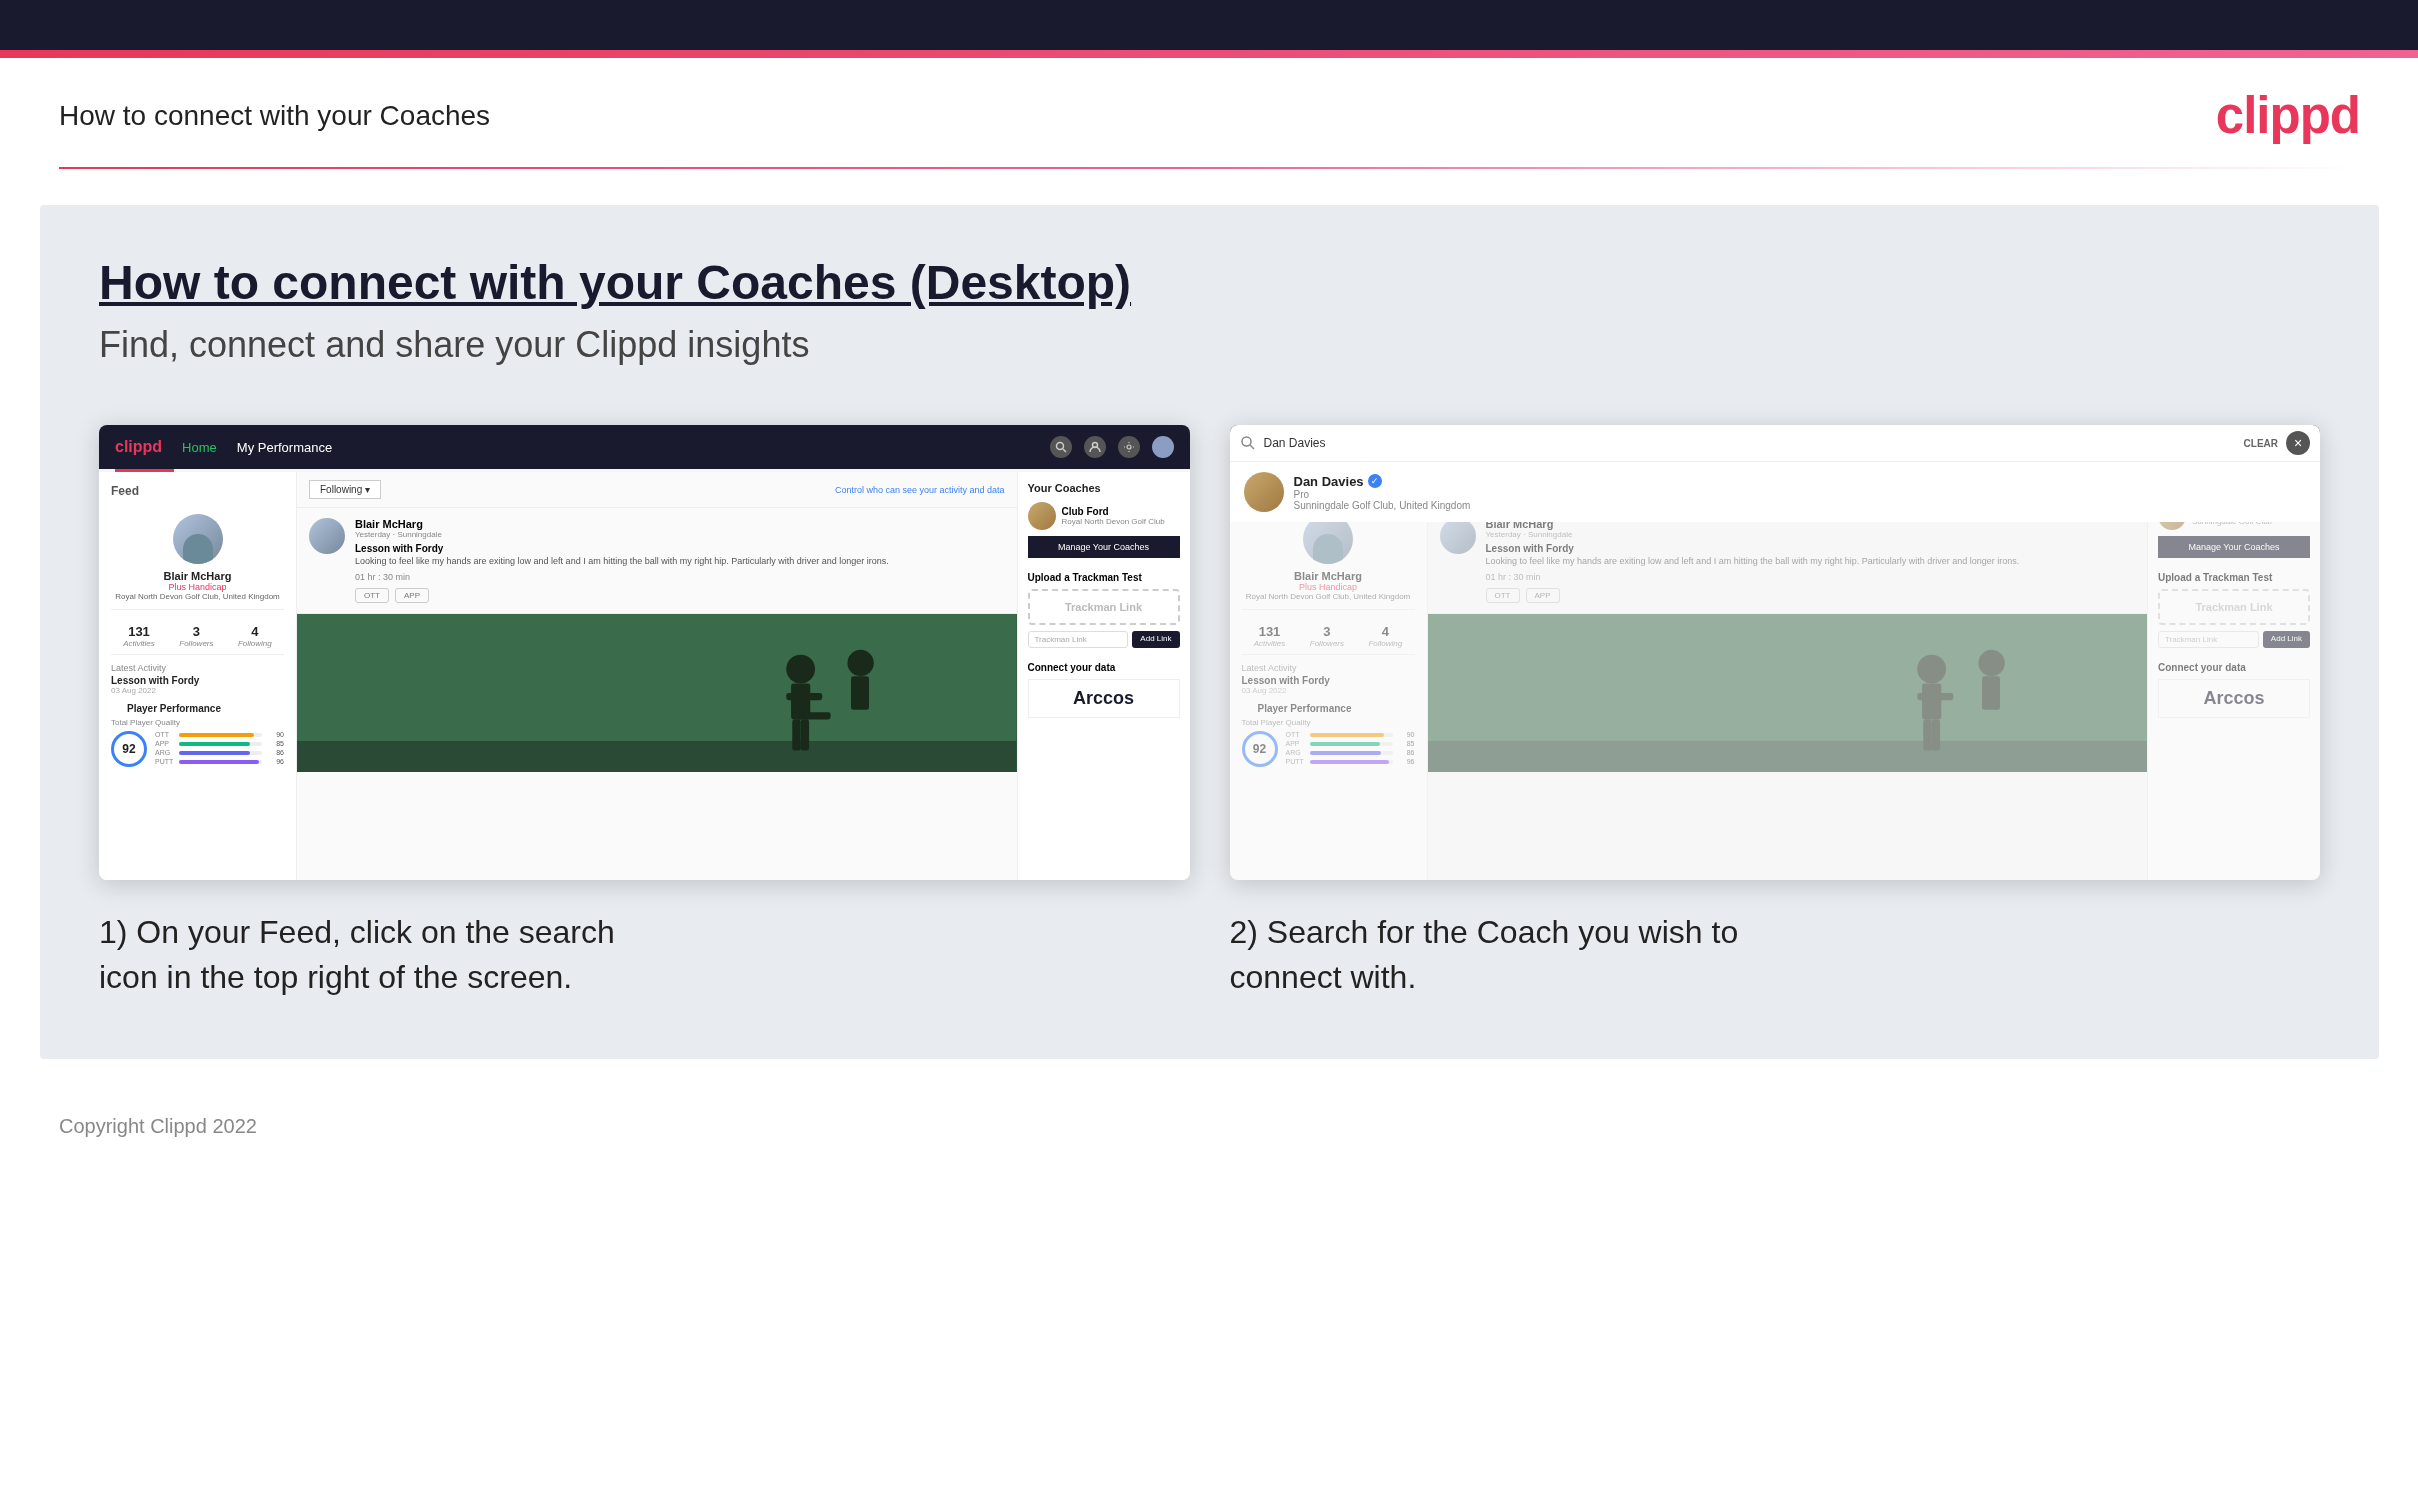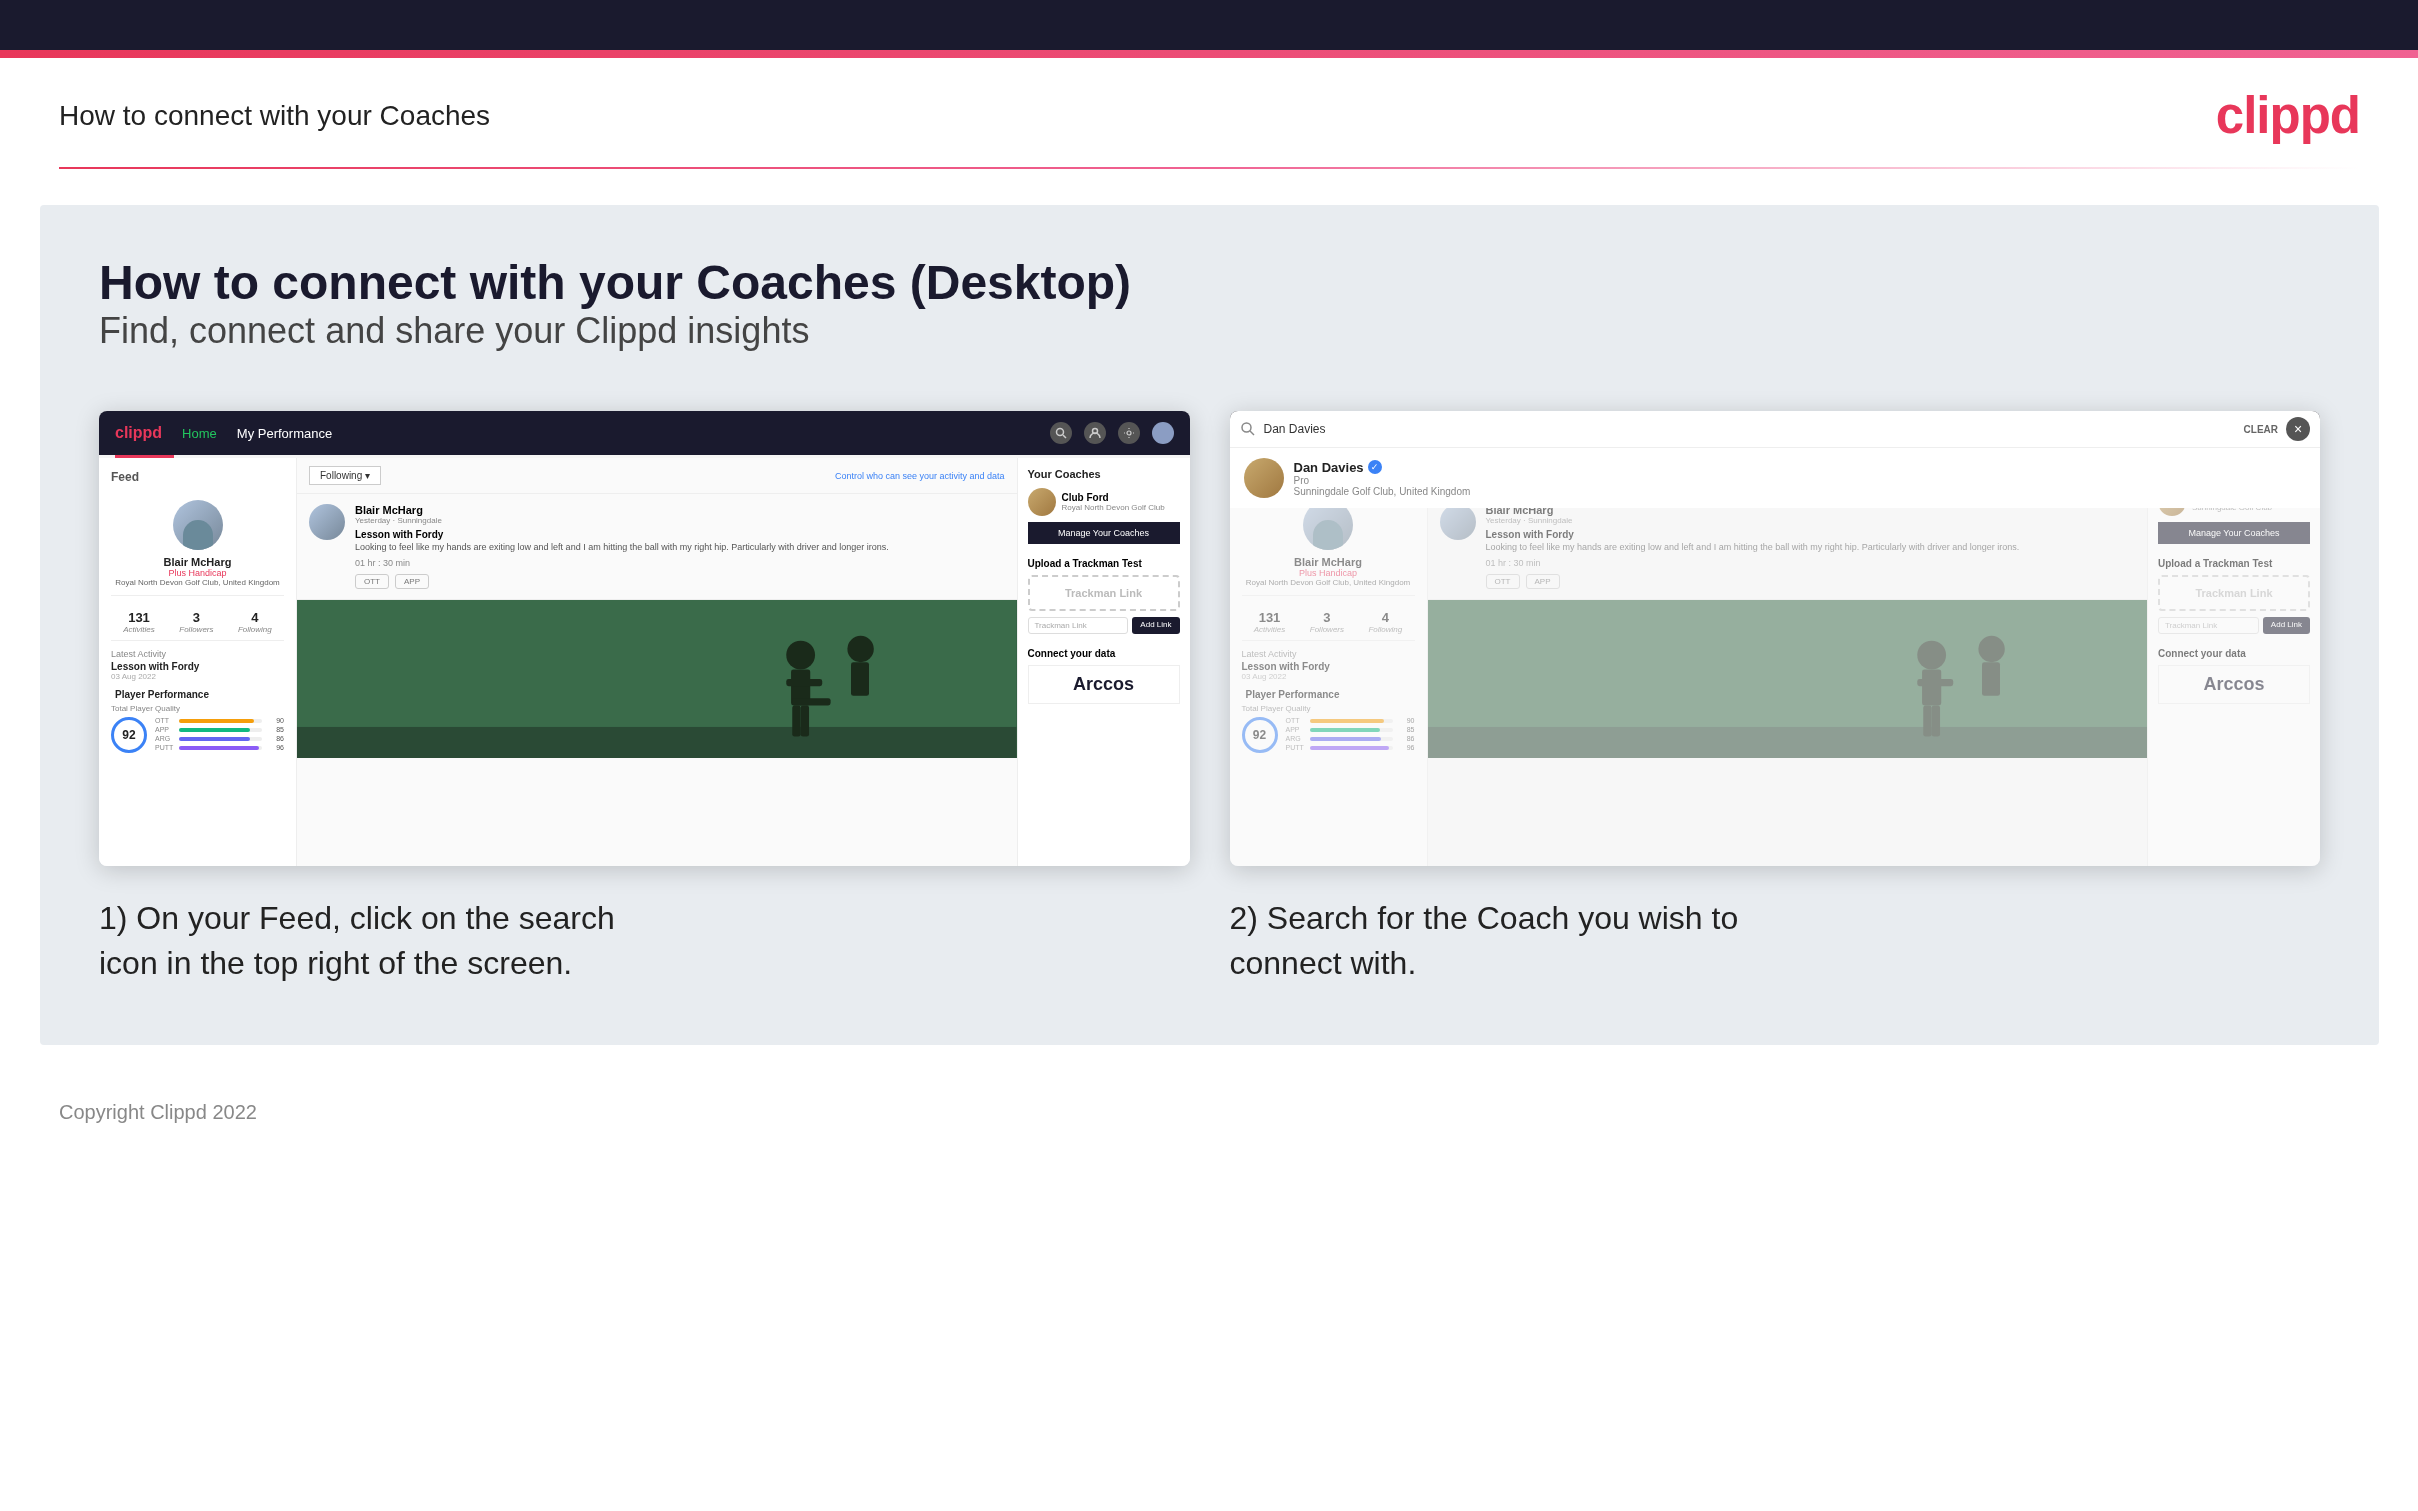--- a/index.html
+++ b/index.html
@@ -44,20 +44,22 @@
     .main-content {
       background: #e8ecf0;
       margin: 36px 40px;
       padding: 50px 59px 59px 59px;
       border-radius: 4px;
     }
     .content-title {
       font-size: 48px;
       font-weight: 800;
       color: #1a1a2e;
+      margin-bottom: 14px;
+      text-decoration: underline;
     }
     .content-subtitle {
       font-size: 36px;
       color: #444;
       font-weight: 400;
       margin-bottom: 59px;
     }
     .screenshots-row {
       display: flex;
       gap: 40px;
@@ -165,21 +167,21 @@
       padding: 6px 0;
       border-bottom: 1px solid #eee;
       margin-bottom: 8px;
     }
     .mock-stat { text-align: center; }
     .mock-stat-num { font-size: 13px; font-weight: 700; color: #222; }
     .mock-stat-label { font-size: 8px; color: #888; font-style: italic; }
     .mock-latest { font-size: 9px; color: #888; margin-bottom: 2px; }
     .mock-activity { font-size: 10px; font-weight: 600; color: #222; }
     .mock-date { font-size: 8px; color: #aaa; }
-    .mock-perf-title { font-size: 10px; font-weight: 700; color: #222; margin: 8px 4px 4px; }
+    .mock-perf-title { font-size: 10px; font-weight: 700; color: #222; margin: 8px 16px 4px; }
     .mock-quality-row { display: flex; align-items: center; gap: 8px; }
     .mock-circle-score {
       width: 36px; height: 36px;
       border-radius: 50%;
       border: 3px solid #3b82f6;
       display: flex; align-items: center; justify-content: center;
       font-size: 12px; font-weight: 700; color: #222;
     }
     .mock-bars { flex: 1; }
     .mock-bar-row { display: flex; align-items: center; gap: 4px; margin-bottom: 2px; }

